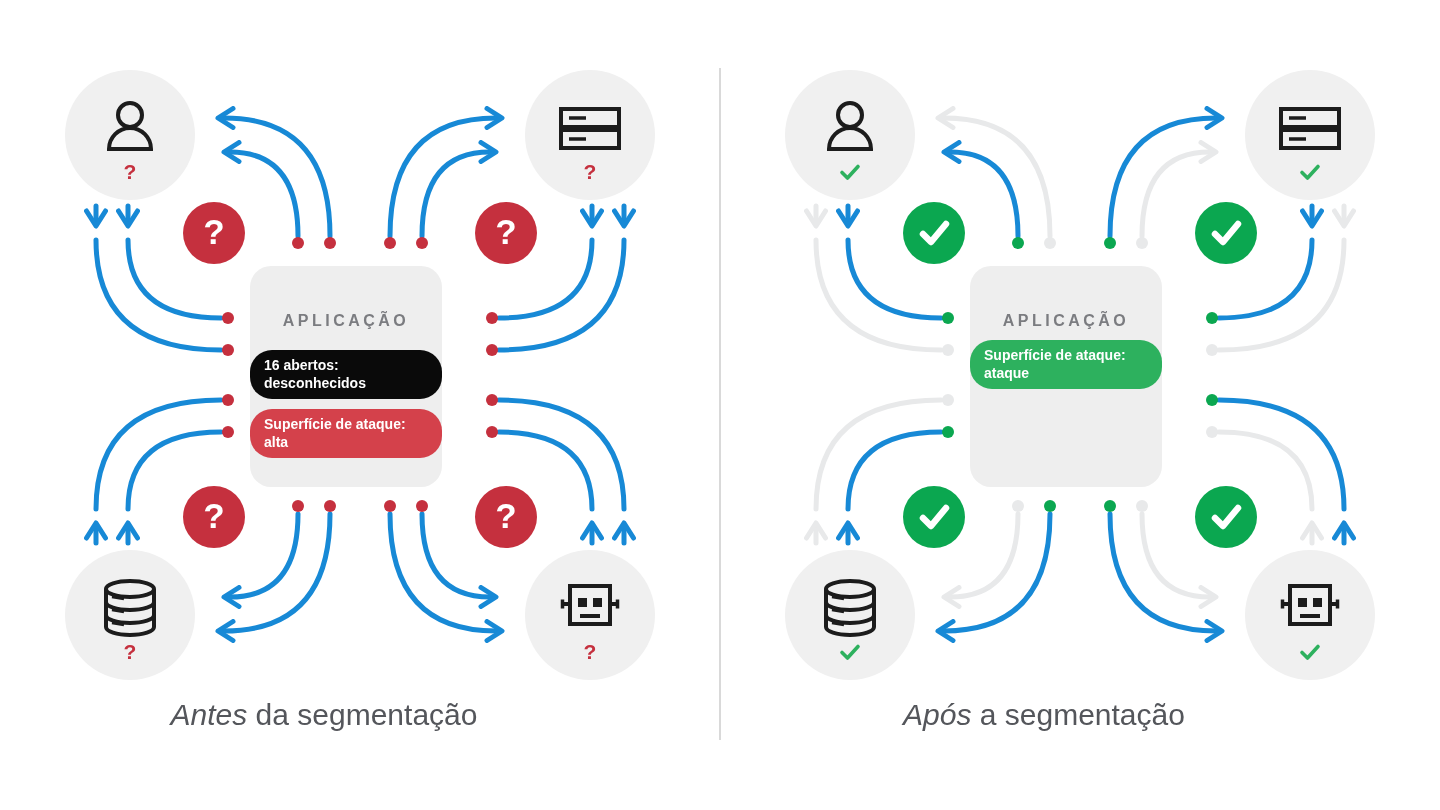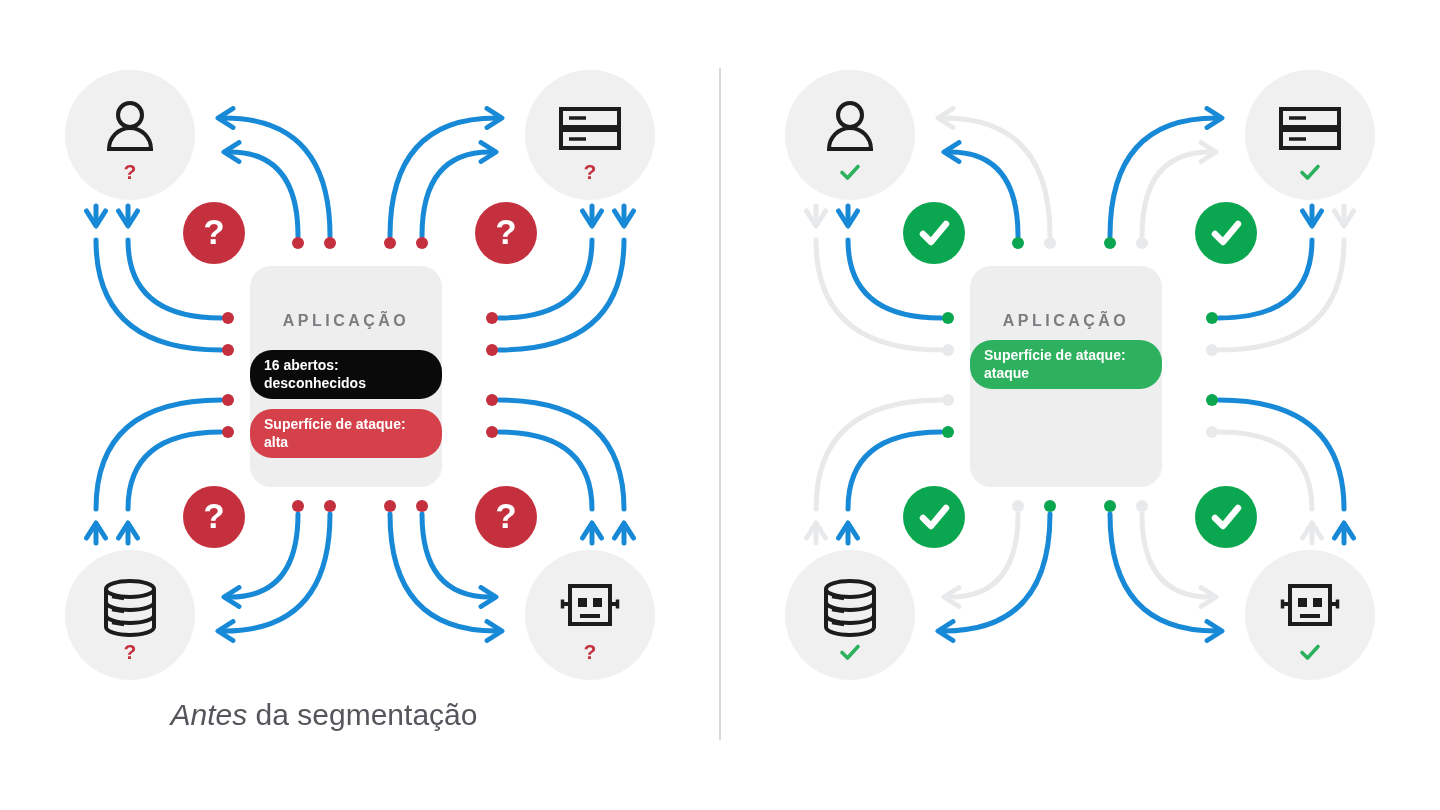--- a/index.html
+++ b/index.html
@@ -356,13 +356,16 @@
   </div>
 
   <div class="appbox">
     <div class="title">APLICAÇÃO</div>
     <div class="pill p-green">
       <div class="pill-line">Superfície de ataque:</div>
       <div class="pill-line">ataque</div>
     </div>
   </div>
 
+  <div class="caption">
+    <span class="cap-i">Após</span><span> a segmentação</span>
+  </div>
 </section>
 
 </body></html>

